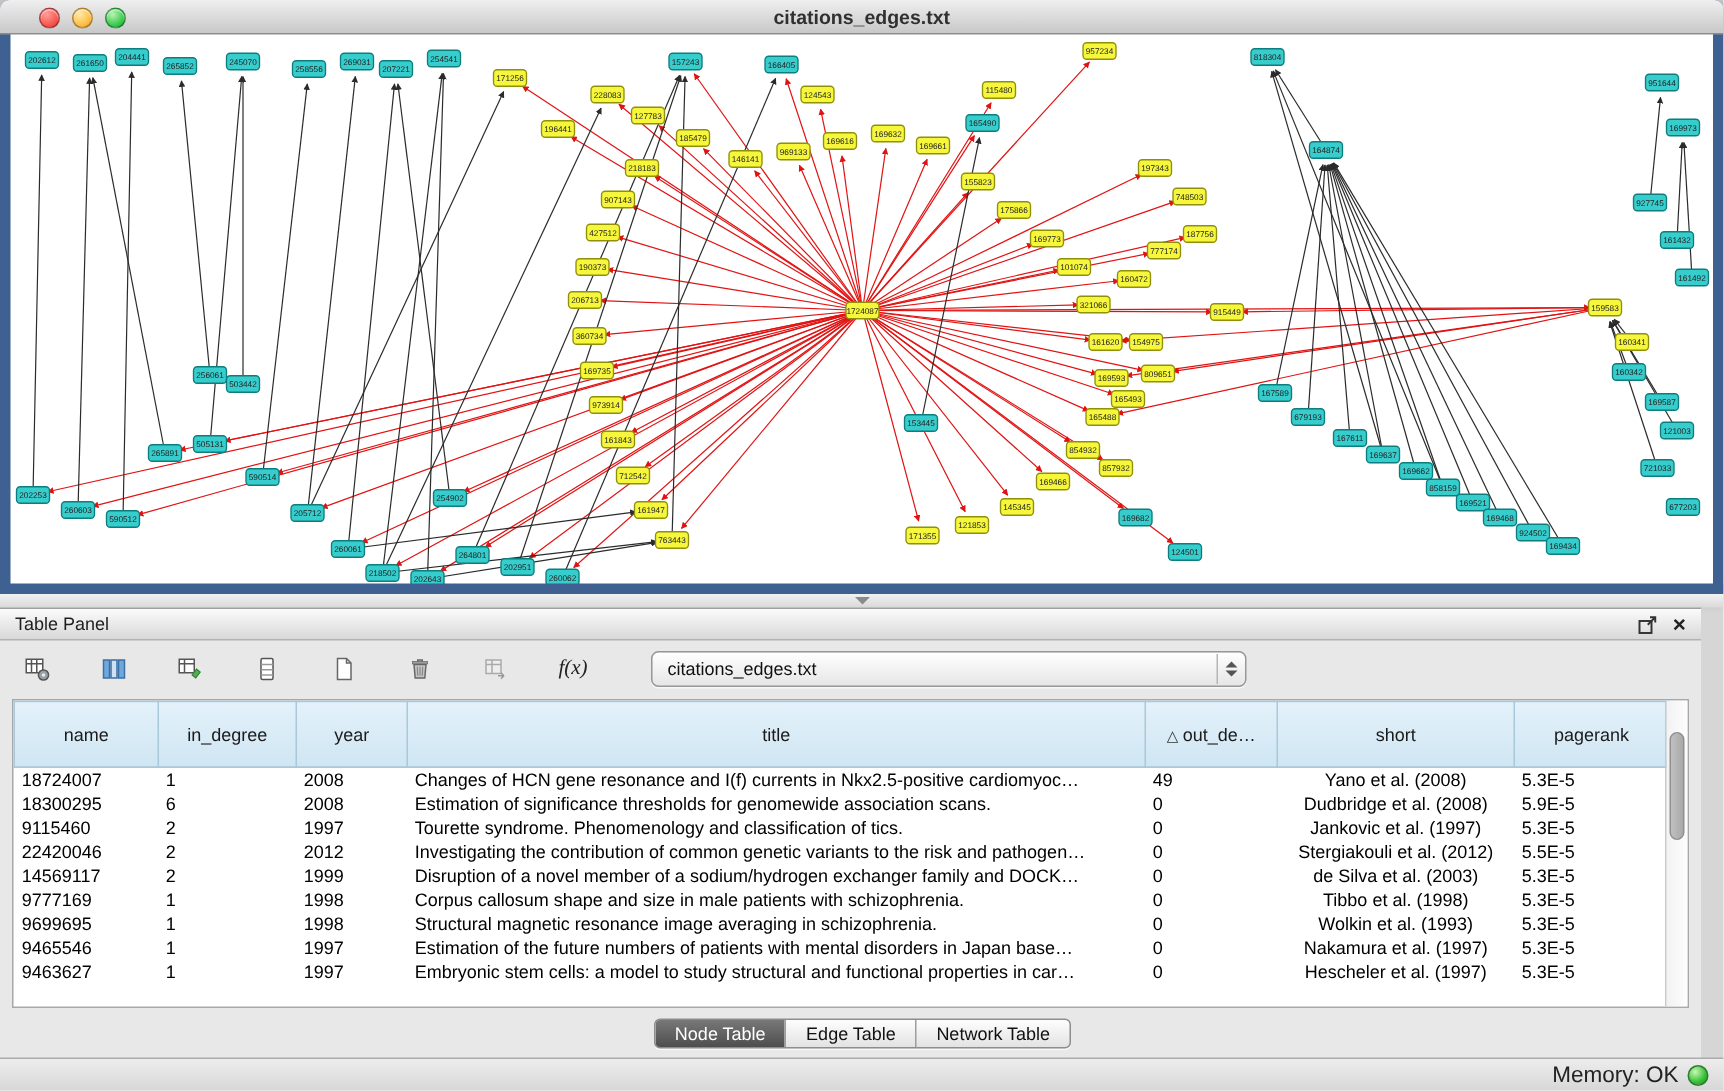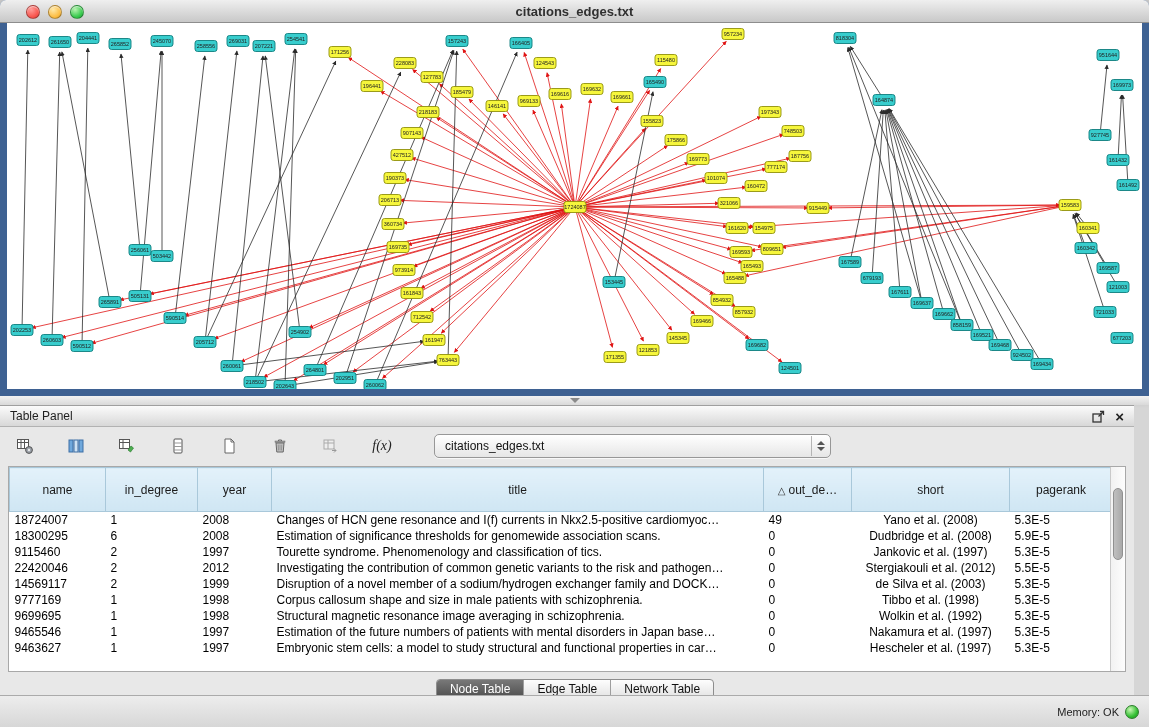--- a/index.html
+++ b/index.html
@@ -105,24 +105,24 @@
     background:linear-gradient(#fdfdfd,#e2e2e2);box-shadow:0 1px 0 rgba(255,255,255,.7);}
   .seg .tab{
     font-size:12px;padding:2px 13px;border:none;background:transparent;color:#111;
     border-left:1px solid #9e9e9e;font-family:"Liberation Sans",sans-serif;
   }
   .seg .tab:first-child{border-left:none;}
   .seg .tab.active{background:linear-gradient(#787878,#4e4e4e);color:#fff;}
 
   
   .status-bar{
-    position:absolute;left:0;bottom:0;width:1149px;height:32px;
+    position:absolute;left:0;bottom:0;width:1149px;height:22px;
     background:linear-gradient(#ededed,#d7d7d7);border-top:1px solid #ababab;
     display:flex;align-items:center;justify-content:flex-end;
-    padding-right:10px;box-sizing:border-box;font-size:11px;color:#222;gap:6px;
+    padding-right:10px;box-sizing:border-box;font-size:15px;color:#222;gap:6px;
   }
   .mem-dot{width:12px;height:12px;border-radius:50%;border:1px solid #2b7c2b;
     background:radial-gradient(circle at 35% 30%,#c9f7b4,var(--mem-green,#35c035) 60%,#1d8f1d);}
 </style>
 </head>
 <body>
 
 <div class="net-window">
   <svg id="graph-svg" width="1149" height="396" viewBox="0 0 1149 396">
     <defs>
@@ -837,21 +837,21 @@
             <td>0</td>
             <td class="center">Tibbo et al. (1998)</td>
             <td>5.3E-5</td>
           </tr>
           <tr>
             <td>9699695</td>
             <td>1</td>
             <td>1998</td>
             <td>Structural magnetic resonance image averaging in schizophrenia.</td>
             <td>0</td>
-            <td class="center">Wolkin et al. (1992)</td>
+            <td class="center">Wolkin et al. (1993)</td>
             <td>5.3E-5</td>
           </tr>
           <tr>
             <td>9465546</td>
             <td>1</td>
             <td>1997</td>
             <td>Estimation of the future numbers of patients with mental disorders in Japan base…</td>
             <td>0</td>
             <td class="center">Nakamura et al. (1997)</td>
             <td>5.3E-5</td>

